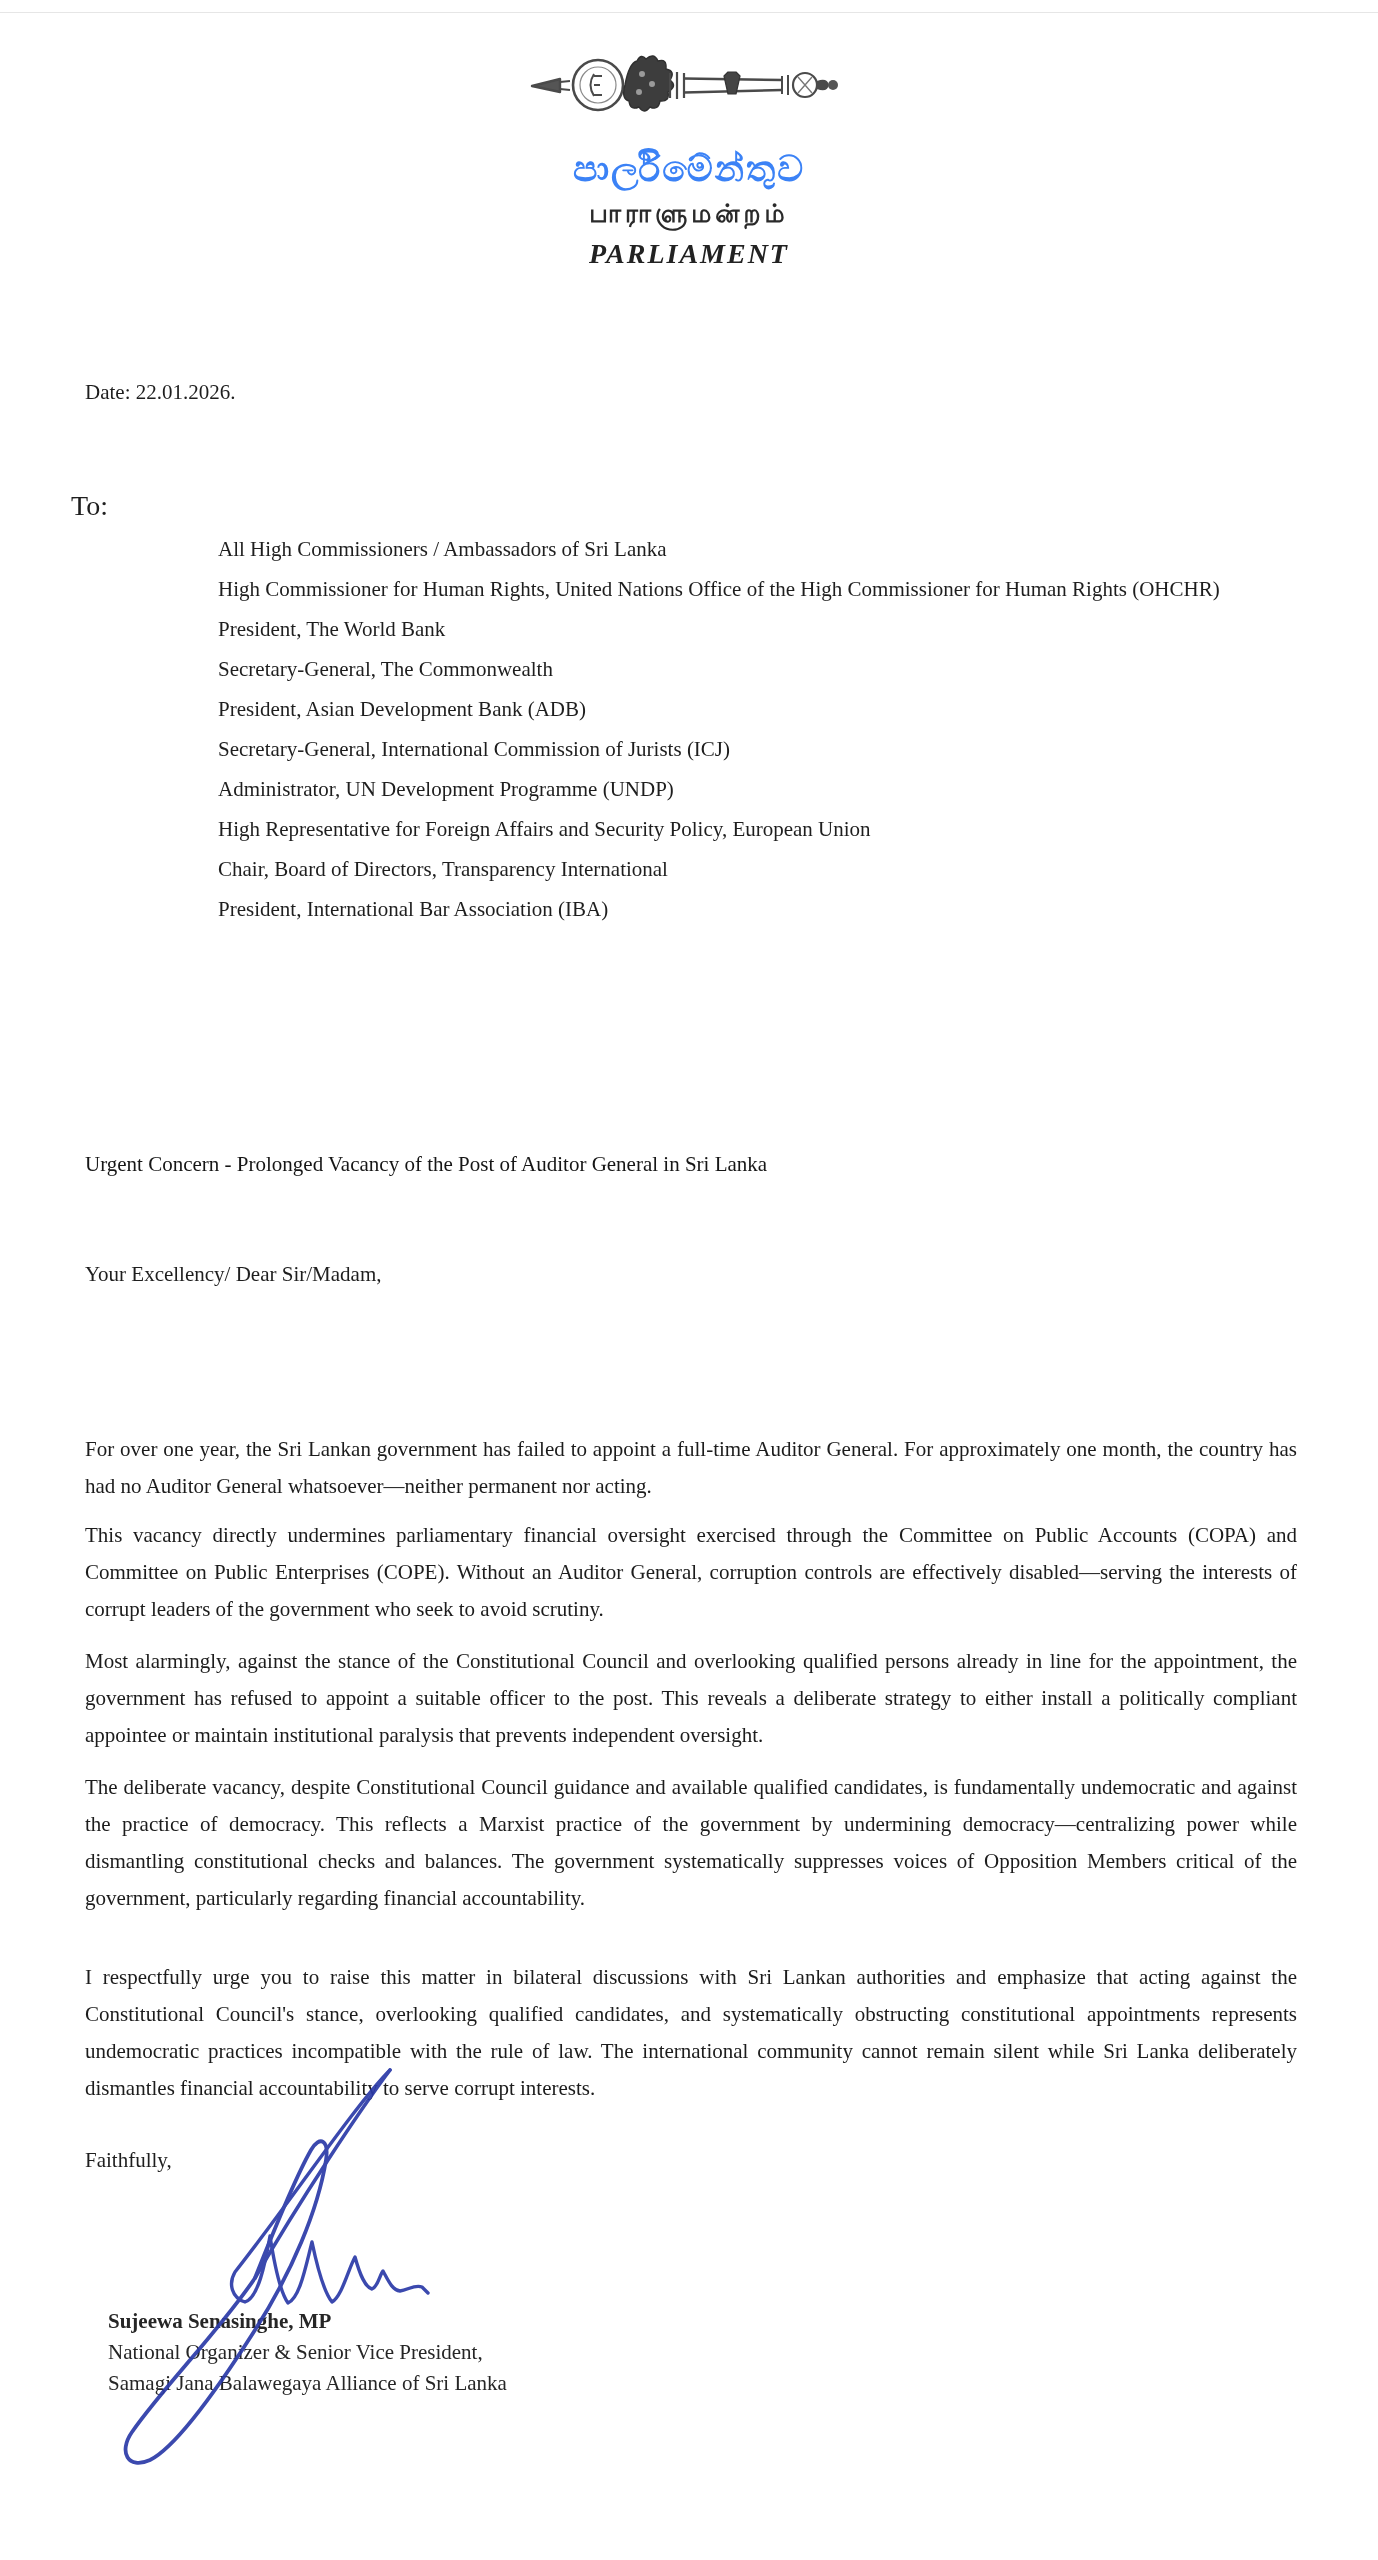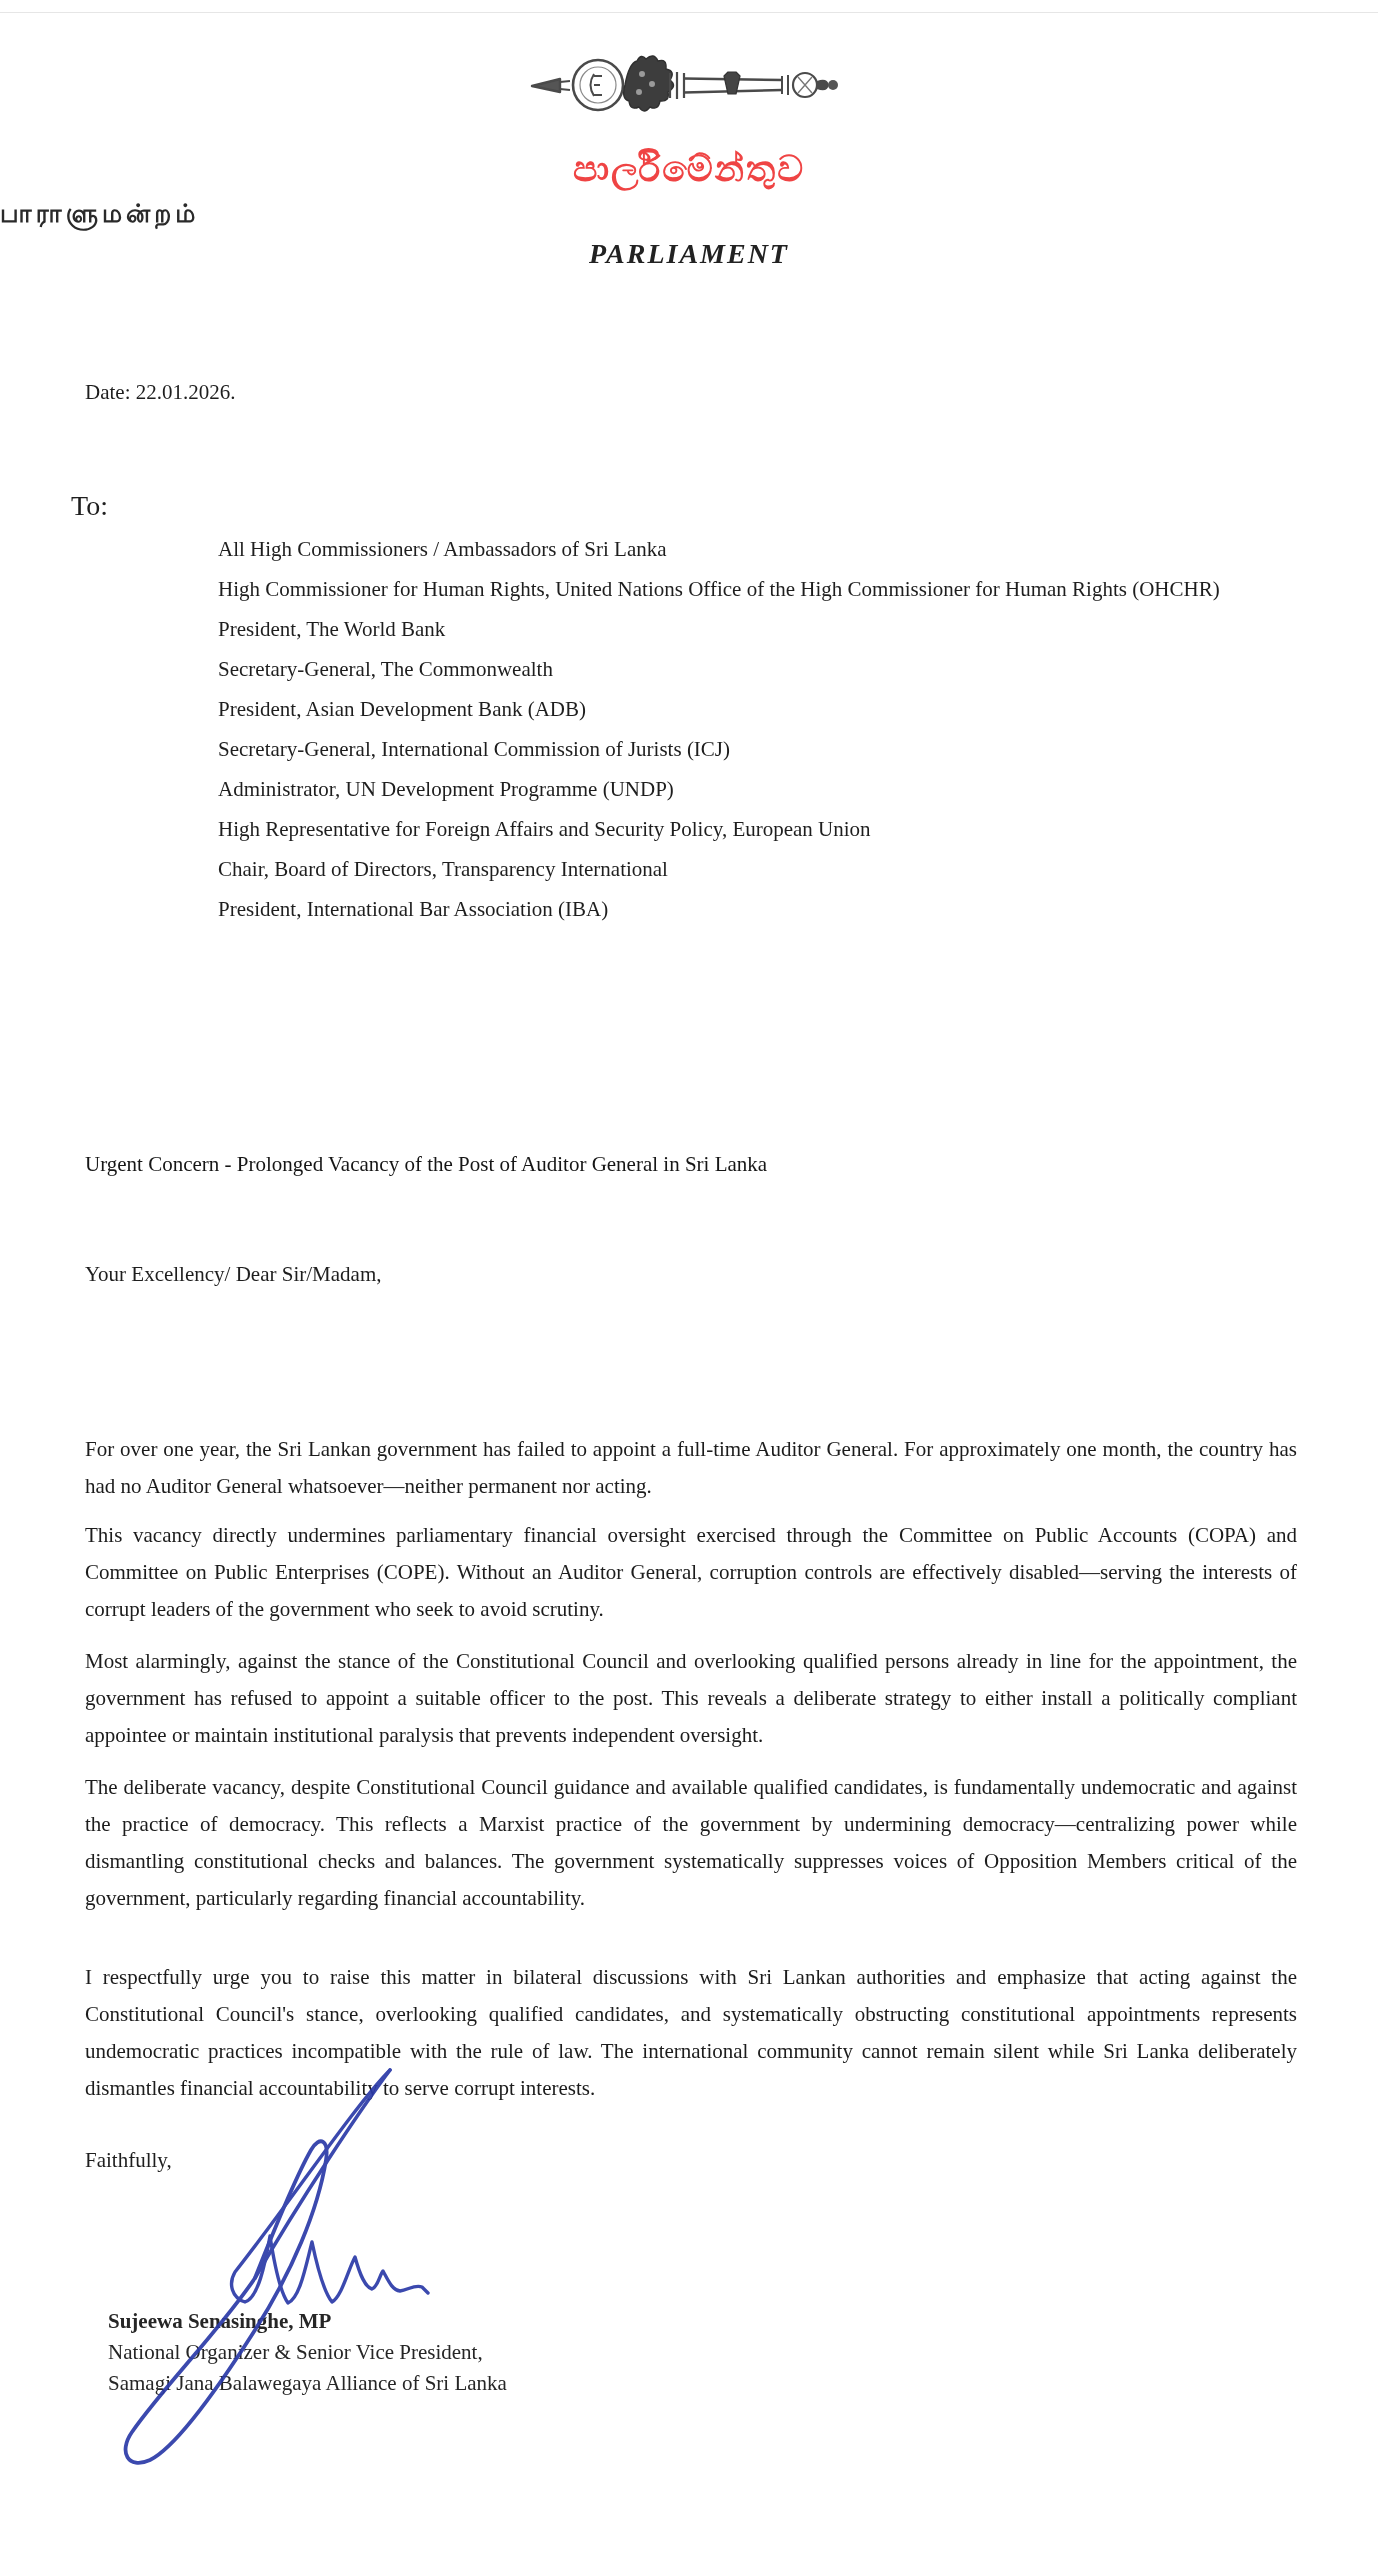--- a/index.html
+++ b/index.html
@@ -7,22 +7,22 @@
     position:relative;
     width:1378px;height:2560px;
     background:#ffffff;
     font-family:"Liberation Serif", serif;
     color:#1e1e1e;
     overflow:hidden;
   }
   .scan-line{position:absolute;top:12px;left:0;width:100%;height:1px;background:#dcdcdc;opacity:.7;}
   .mace{position:absolute;top:40px;left:50%;transform:translateX(-50%);}
   .title-si{position:absolute;top:148px;left:0;width:100%;text-align:center;
-    font-size:36px;color:#ef4444;letter-spacing:2px;font-weight:600;}
-  .title-ta{position:absolute;top:200px;left:0;width:100%;
+    font-size:36px;color:#3b82f6;letter-spacing:2px;font-weight:600;}
+  .title-ta{position:absolute;top:200px;left:0;width:100%;text-align:center;
     font-size:25px;color:#2a2a2a;letter-spacing:4px;font-weight:600;}
   .title-en{position:absolute;top:238px;left:0;width:100%;text-align:center;
     font-size:28px;font-weight:bold;letter-spacing:2px;color:#222;font-style:italic;}
   .dateline{position:absolute;left:85px;top:380px;font-size:21px;}
   .to-label{position:absolute;left:71px;top:490px;font-size:28px;}
   .recipients{position:absolute;left:218px;top:531px;width:1010px;font-size:21px;}
   .recipients .r-item{line-height:37px;margin-bottom:3px;}
   .subject{position:absolute;left:85px;top:1152px;width:1212px;
     font-size:21px;font-weight:normal;color:#161616;}
   .salutation{position:absolute;left:85px;top:1262px;font-size:21px;}

